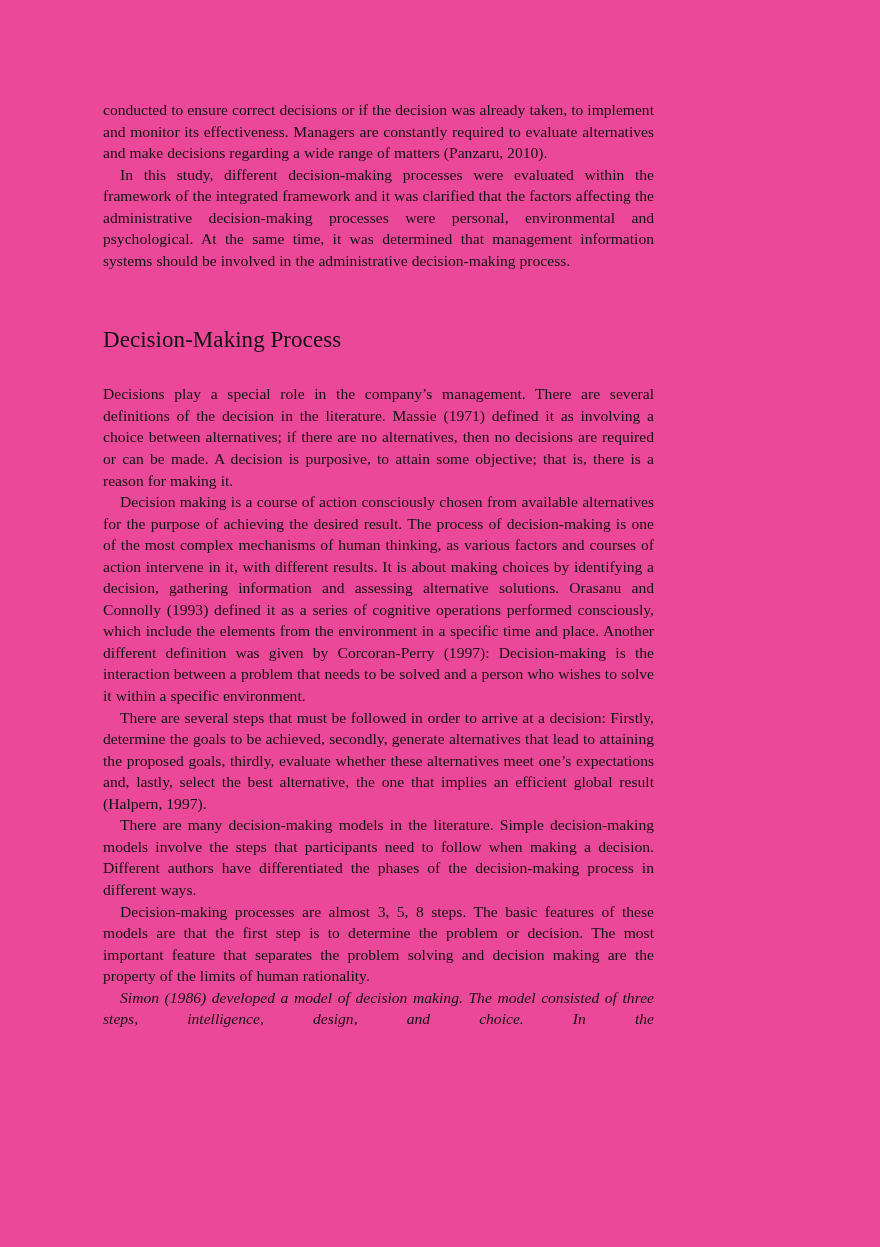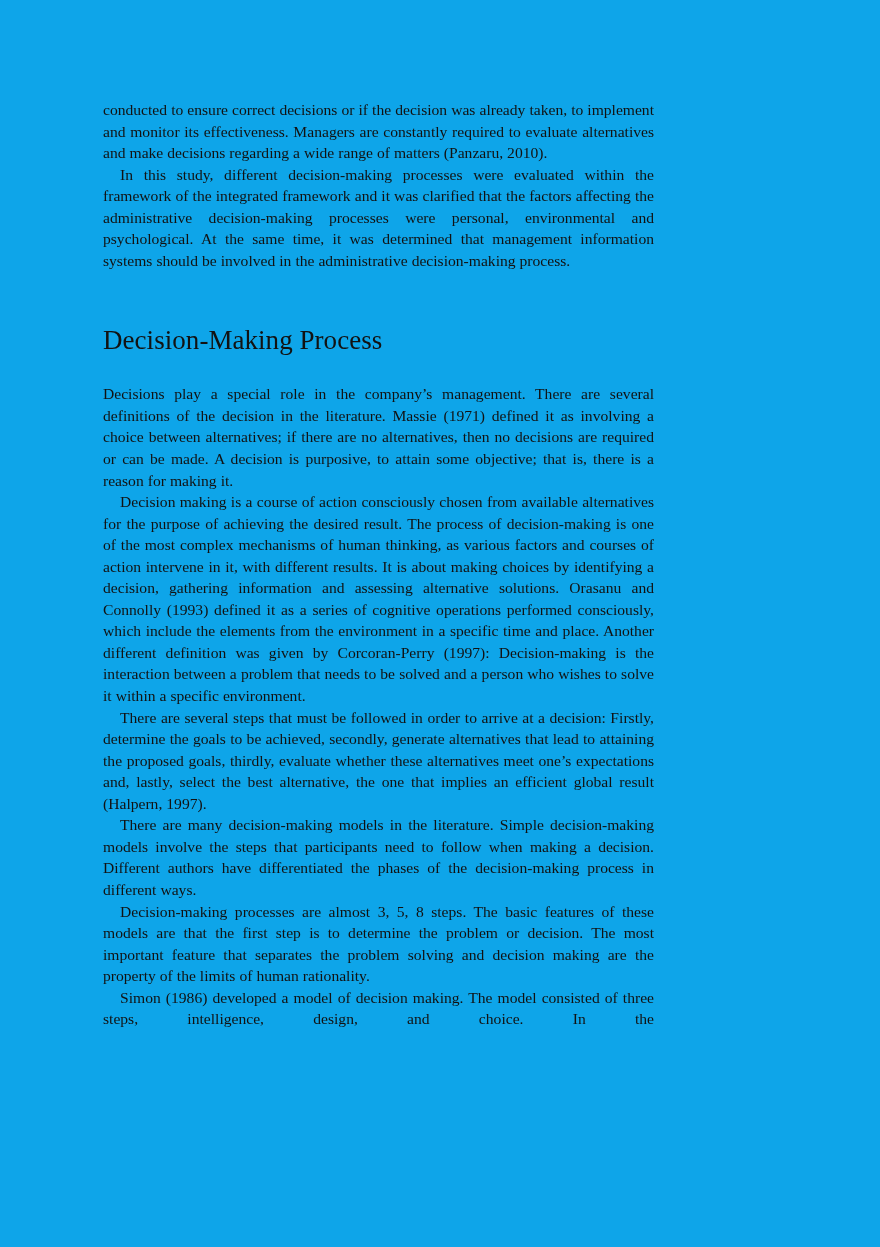--- a/index.html
+++ b/index.html
@@ -11,21 +11,21 @@
   body {
     font-family: "Liberation Serif", "DejaVu Serif", serif;
     color: #121212;
     -webkit-font-smoothing: antialiased;
   }
   .page {
     position: relative;
     width: 880px;
     height: 1247px;
     margin: 0 auto;
-    background: #0ea5e9;
+    background: #ec4899;
     overflow: hidden;
     box-sizing: border-box;
   }
   .text-column {
     position: absolute;
     left: 103px;
     top: 99px;
     width: 551px;
   }
   p.body-para {
@@ -38,30 +38,31 @@
     word-spacing: 0.1px;
     hyphens: none;
     -webkit-hyphens: none;
   }
   p.no-indent {
     text-indent: 0;
   }
   
   p.cut-off {
     text-align: justify;
+    font-style: italic;
   }
   p.cut-off::after {
     content: "";
     display: inline-block;
     width: 100%;
     height: 0;
   }
   h2.section-heading {
     margin: 0;
-    font-size: 27px;
+    font-size: 23px;
     line-height: 26px;
     font-weight: normal;
     letter-spacing: 0.05px;
     text-align: left;
   }
   .gap-before-heading { height: 56px; }
   .gap-after-heading  { height: 30px; }
 </style>
 </head>
 <body>

